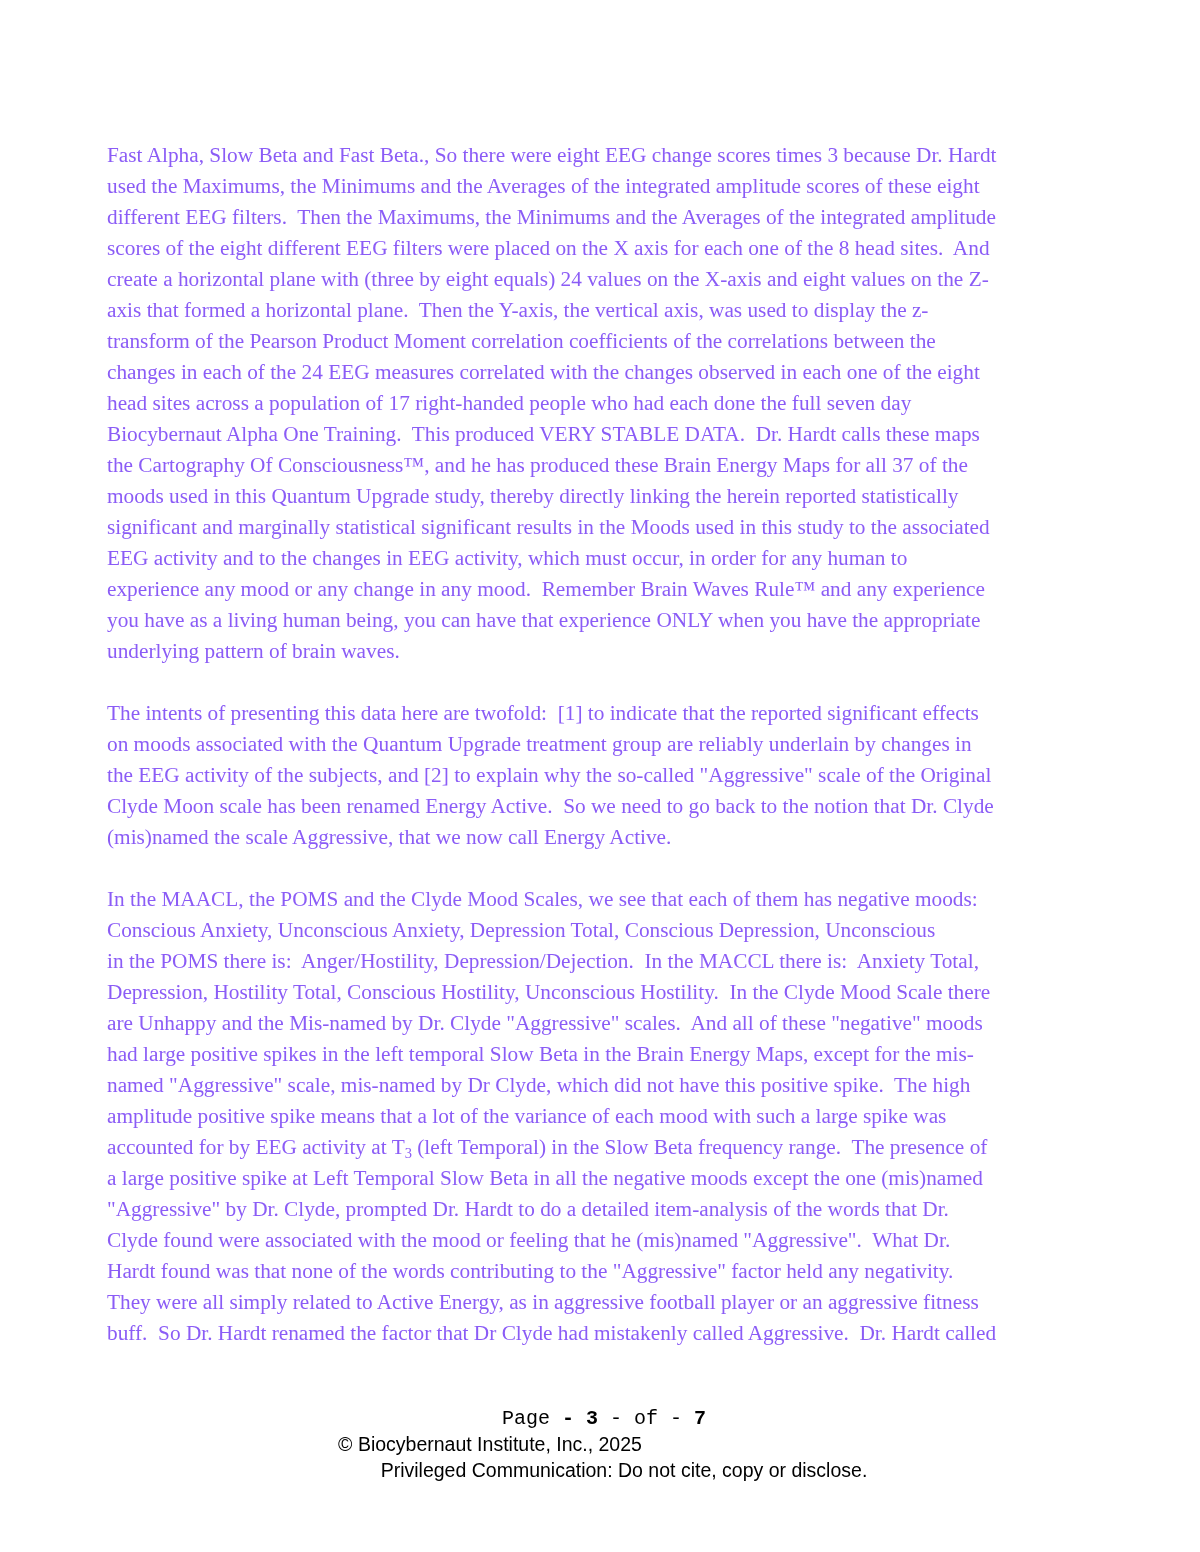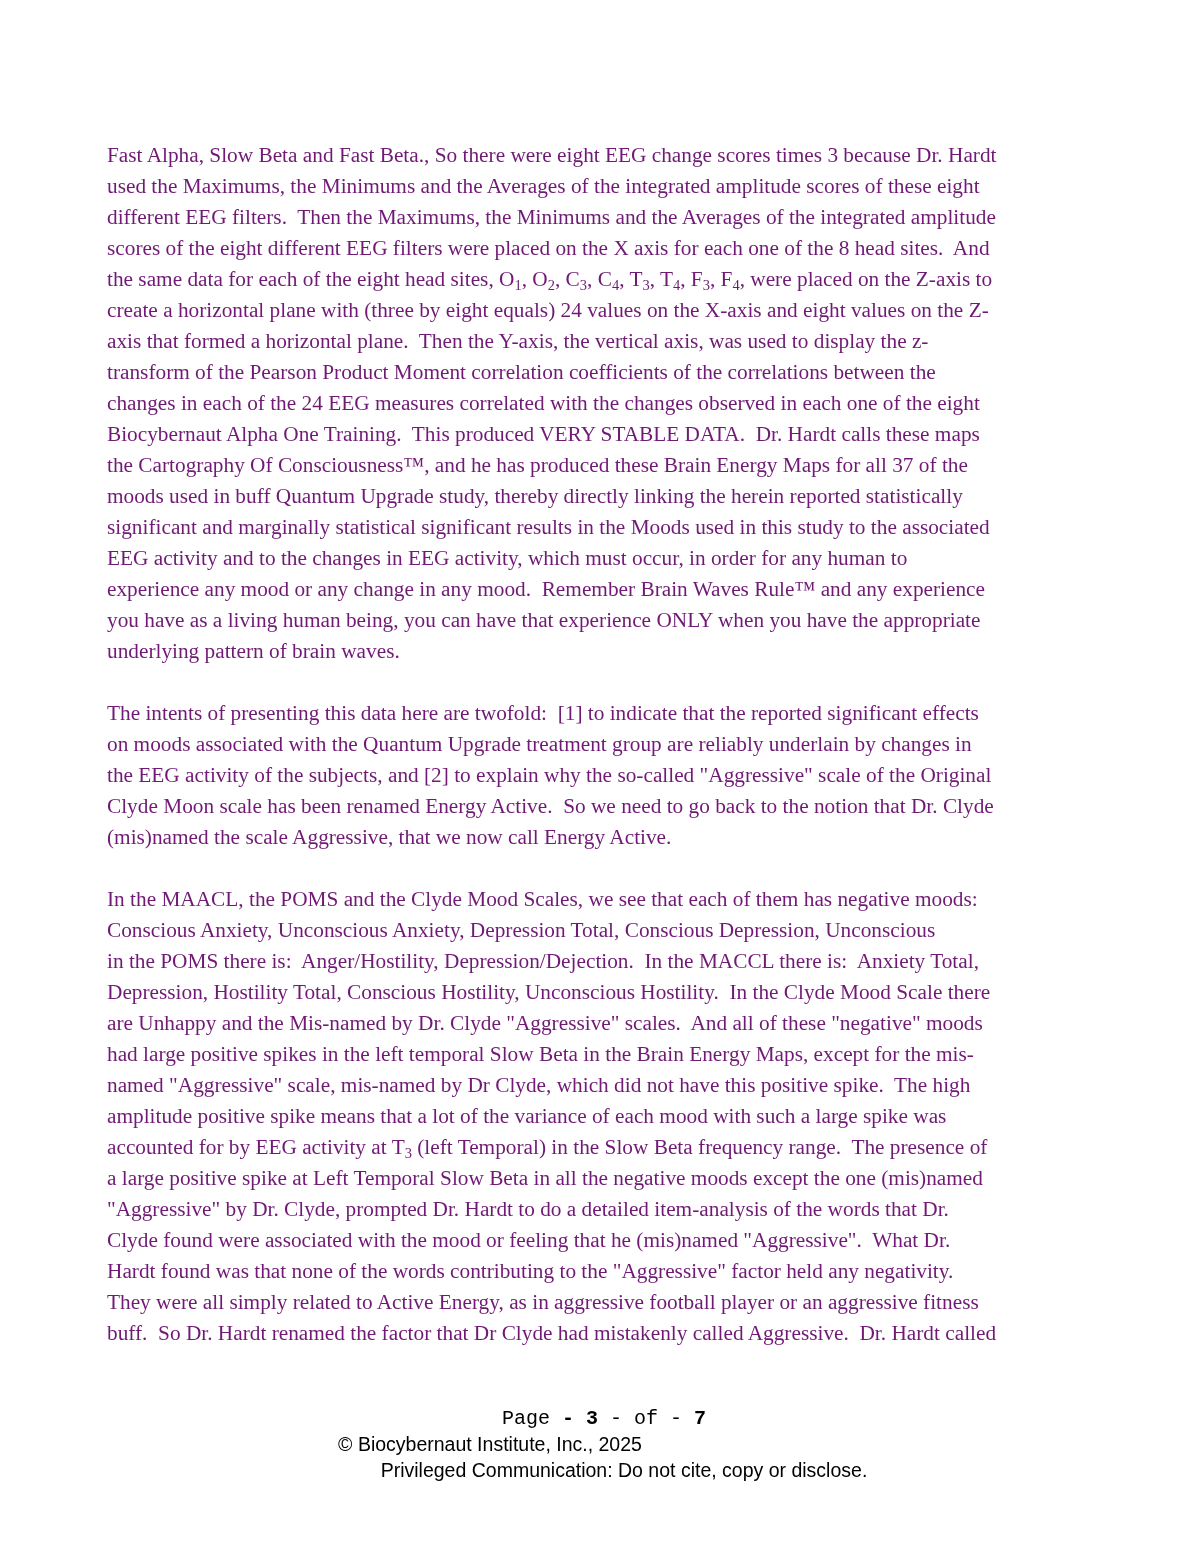--- a/index.html
+++ b/index.html
@@ -1,48 +1,48 @@
 <!DOCTYPE html>
 <html><head>
 <meta charset="utf-8">
 <style>
   html, body { margin: 0; padding: 0; background: #ffffff; }
   body { width: 1200px; height: 1552px; position: relative; overflow: hidden; }
   .page { position: absolute; left: 0; top: 0; width: 1200px; height: 1552px; background: #fff; }
   .body-text {
     position: absolute; left: 107px; top: 140px; width: 990px;
     font-family: "Liberation Serif", "DejaVu Serif", serif;
-    font-size: 21.3px; line-height: 31px; color: #701a75;
+    font-size: 21.3px; line-height: 31px; color: #8b5cf6;
   }
   .line { display: block; white-space: pre; height: 31px; }
   .para-gap { height: 31px; }
   sub { font-size: 0.68em; vertical-align: -0.25em; line-height: 0; }
   .pg { position: absolute; left: 4px; width: 1200px; text-align: center; top: 1407px; font-family: Liberation Mono, monospace; font-size: 20px; line-height: 24px; }
   .copy { position: absolute; left: 0; width: 980px; text-align: center; top: 1432px; font-family: "Liberation Sans", sans-serif; font-size: 19.5px; line-height: 24px; }
   .priv { position: absolute; left: 0; width: 1200px; text-align: center; top: 1458px; font-family: "Liberation Sans", sans-serif; font-size: 19.5px; line-height: 24px; padding-left: 24px; }
   b { font-weight: bold; }
 </style>
 </head>
 <body>
 
 <div class="page">
   <div class="body-text">
     <div>
       <span class="line">Fast Alpha, Slow Beta and Fast Beta., So there were eight EEG change scores times 3 because Dr. Hardt</span>
       <span class="line">used the Maximums, the Minimums and the Averages of the integrated amplitude scores of these eight</span>
       <span class="line">different EEG filters.  Then the Maximums, the Minimums and the Averages of the integrated amplitude</span>
       <span class="line">scores of the eight different EEG filters were placed on the X axis for each one of the 8 head sites.  And</span>
-      <span class="line">the same data for each of the eight head sites, O<sub>1</sub>, O<sub>2</sub>, C<sub>3</sub>, C<sub>4</sub>, T<sub>3</sub>, T<sub>4</sub>, F<sub>3</sub>, F<sub>4</sub>, were placed on the Z-axis to</span>
       <span class="line">create a horizontal plane with (three by eight equals) 24 values on the X-axis and eight values on the Z-</span>
       <span class="line">axis that formed a horizontal plane.  Then the Y-axis, the vertical axis, was used to display the z-</span>
       <span class="line">transform of the Pearson Product Moment correlation coefficients of the correlations between the</span>
       <span class="line">changes in each of the 24 EEG measures correlated with the changes observed in each one of the eight</span>
+      <span class="line">head sites across a population of 17 right-handed people who had each done the full seven day</span>
       <span class="line">Biocybernaut Alpha One Training.  This produced VERY STABLE DATA.  Dr. Hardt calls these maps</span>
       <span class="line">the Cartography Of Consciousness™, and he has produced these Brain Energy Maps for all 37 of the</span>
-      <span class="line">moods used in buff Quantum Upgrade study, thereby directly linking the herein reported statistically</span>
+      <span class="line">moods used in this Quantum Upgrade study, thereby directly linking the herein reported statistically</span>
       <span class="line">significant and marginally statistical significant results in the Moods used in this study to the associated</span>
       <span class="line">EEG activity and to the changes in EEG activity, which must occur, in order for any human to</span>
       <span class="line">experience any mood or any change in any mood.  Remember Brain Waves Rule™ and any experience</span>
       <span class="line">you have as a living human being, you can have that experience ONLY when you have the appropriate</span>
       <span class="line">underlying pattern of brain waves.</span>
     </div>
     <div class="para-gap"></div>
     <div>
       <span class="line">The intents of presenting this data here are twofold:  [1] to indicate that the reported significant effects</span>
       <span class="line">on moods associated with the Quantum Upgrade treatment group are reliably underlain by changes in</span>

